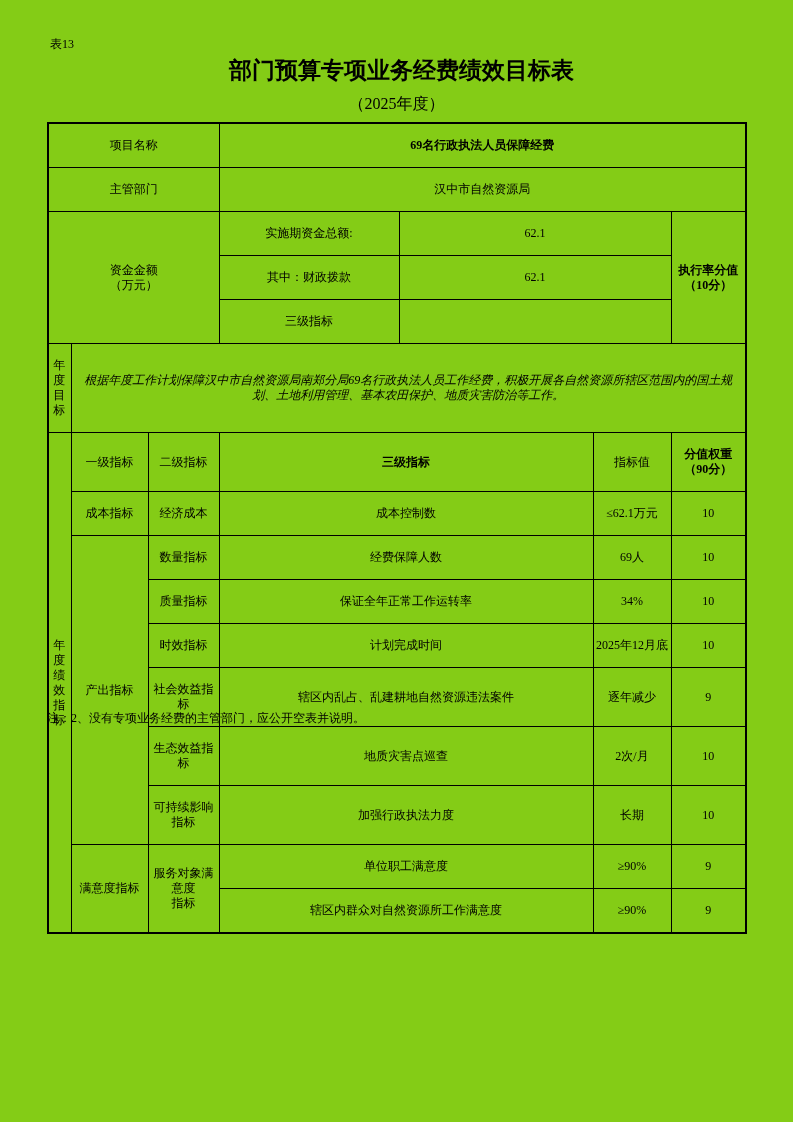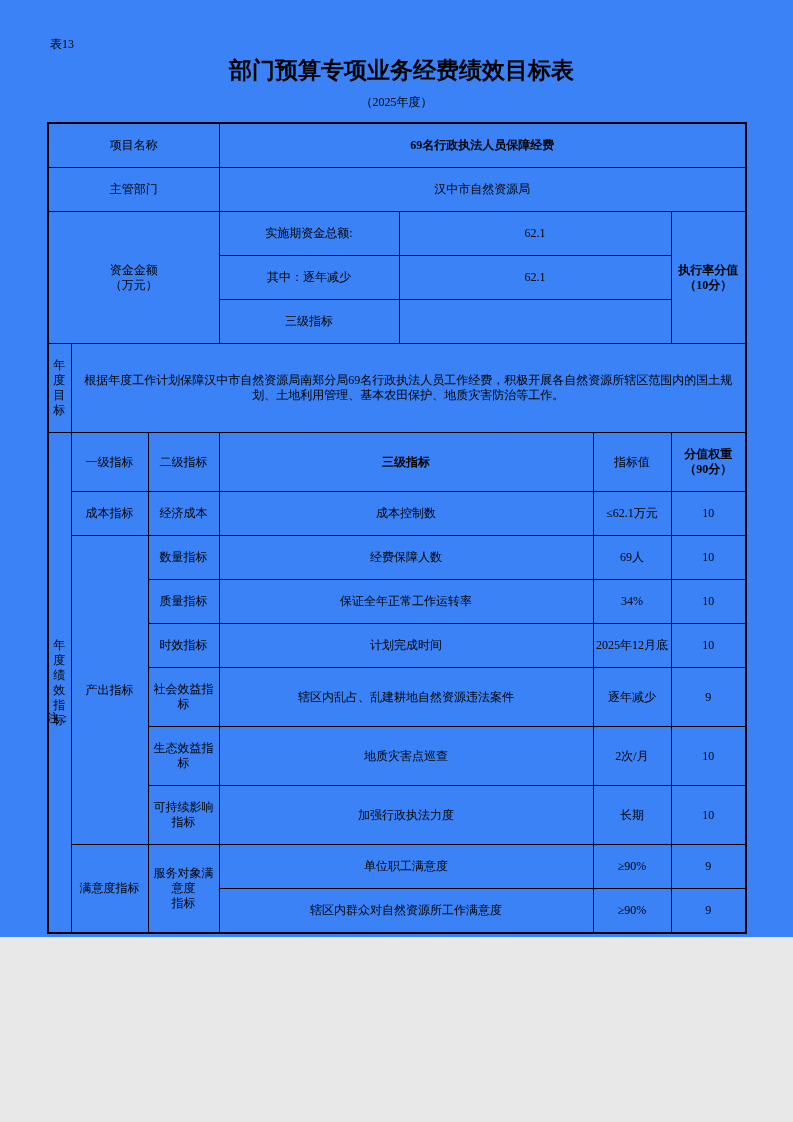--- a/index.html
+++ b/index.html
@@ -1,21 +1,21 @@
 <!DOCTYPE html>
 <html><head>
 <meta charset="utf-8">
 <style>
   html, body { margin: 0; padding: 0; background: #e8e8e8; }
   * { box-sizing: border-box; }
   .sheet {
     position: relative;
     width: 793px;
-    height: 937px;
-    background: #3b82f6;
+    height: 1122px;
+    background: #84cc16;
     font-family: "Liberation Serif", "DejaVu Serif", serif;
     color: #000000;
     margin: 0 auto;
     overflow: hidden;
   }
   .table-no {
     position: absolute;
     left: 50px;
     top: 36px;
     font-size: 12px;
@@ -29,21 +29,21 @@
     font-size: 23px;
     font-weight: bold;
     padding-left: 10px;
   }
   .doc-subtitle {
     position: absolute;
     top: 94px;
     left: 0;
     width: 100%;
     text-align: center;
-    font-size: 12px;
+    font-size: 16px;
   }
   table.budget {
     position: absolute;
     left: 47px;
     top: 122px;
     width: 698px;
     border-collapse: collapse;
     table-layout: fixed;
     border: 2px solid #000;
   }
@@ -65,20 +65,21 @@
     padding: 0;
     line-height: 1.15;
     word-break: break-all;
     letter-spacing: 1px;
   }
   td.goal-cell {
     text-align: left;
     vertical-align: top;
     padding: 4px 5px 4px 4px;
     line-height: 1.4;
+    font-style: italic;
   }
   td.l1-top {
     vertical-align: top;
     text-align: left;
     padding: 11px 1px 0 2px;
   }
   .notes {
     position: absolute;
     left: 47px;
     top: 711px;
@@ -121,21 +122,21 @@
 
     <tr style="height:28px">
       <td colspan="3" rowspan="3" class="pre b-thick">资金金额
 （万元）</td>
       <td>实施期资金总额:</td>
       <td colspan="2">62.1</td>
       <td rowspan="3" class="bold pre b-thick">执行率分值
 （10分）</td>
     </tr>
     <tr style="height:27px">
-      <td class="cell-right">其中：逐年减少</td>
+      <td class="cell-right">其中：财政拨款</td>
       <td colspan="2">62.1</td>
     </tr>
     <tr style="height:28px">
       <td class="cell-right b-thick">三级指标</td>
       <td colspan="2" class="b-thick"></td>
     </tr>
 
     <tr style="height:78px">
       <td class="vlabel b-thick">年度目标</td>
       <td colspan="6" class="goal-cell b-thick">根据年度工作计划保障汉中市自然资源局南郑分局69名行政执法人员工作经费，积极开展各自然资源所辖区范围内的国土规划、土地利用管理、基本农田保护、地质灾害防治等工作。</td>
@@ -215,16 +216,17 @@
       <td colspan="2" class="cell-left">辖区内群众对自然资源所工作满意度</td>
       <td>≥90%</td>
       <td>9</td>
     </tr>
   </tbody>
     </table>
 
   <div class="notes">
     <span>注：</span>
     <div>
+      <div class="note-line">2、没有专项业务经费的主管部门，应公开空表并说明。</div>
     </div>
   </div>
 
 </div>
 
 </body></html>

